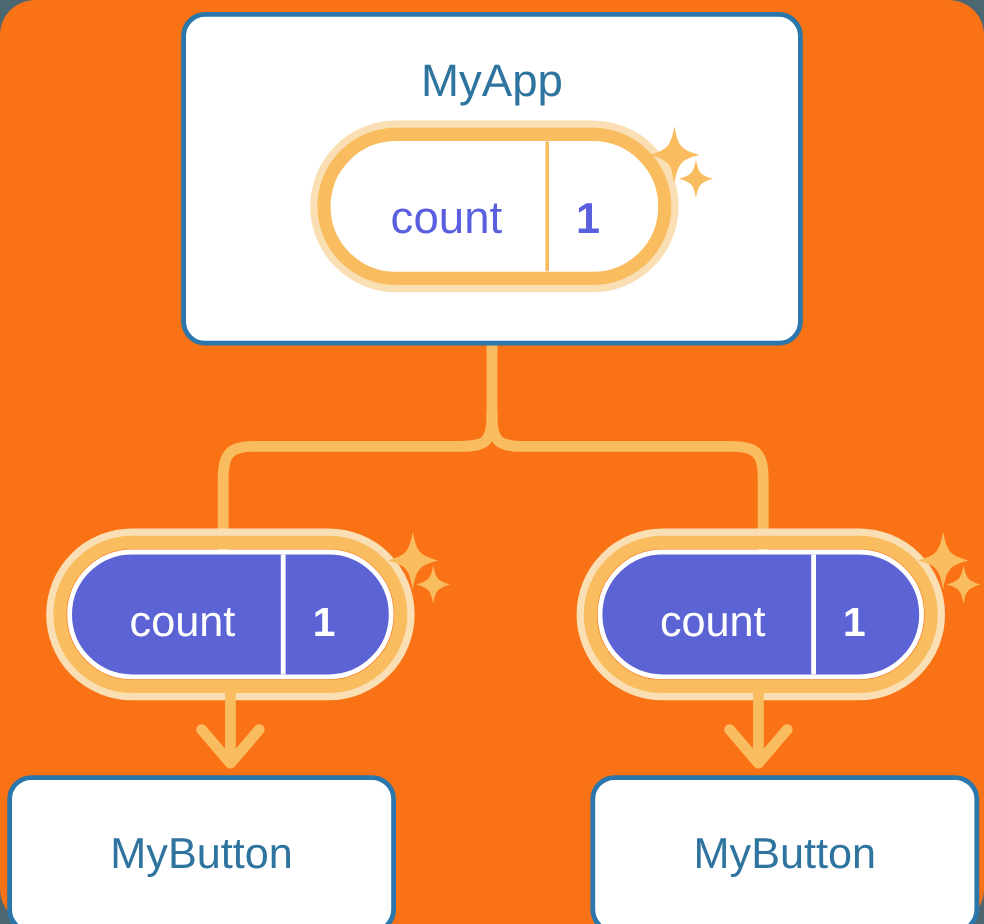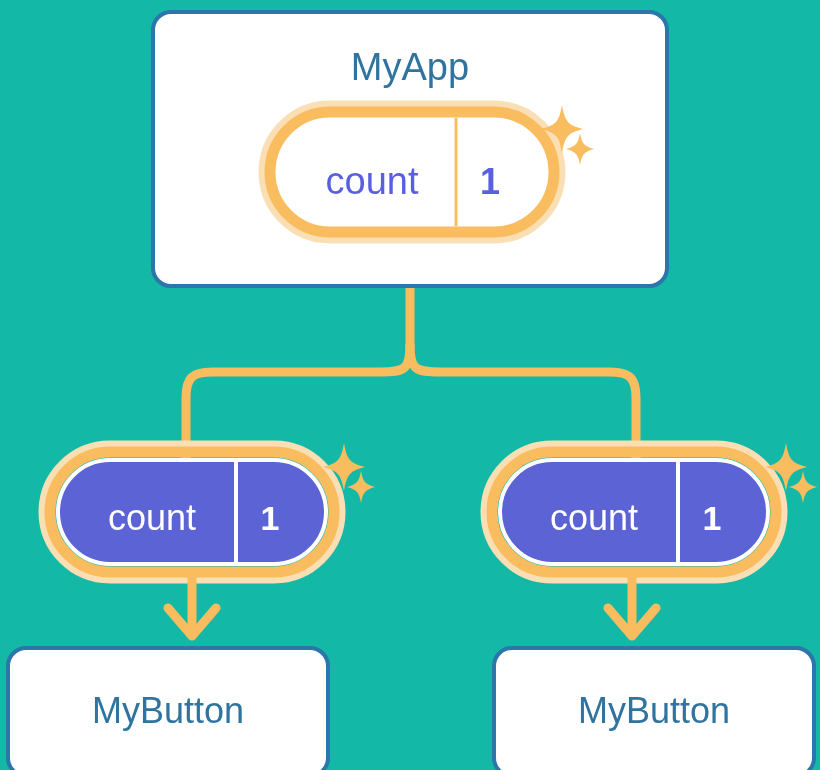--- a/index.html
+++ b/index.html
@@ -10,21 +10,22 @@
   body {
     width: 820px;
     height: 770px;
     overflow: hidden;
     font-family: "Liberation Sans", sans-serif;
   }
   #stage {
     position: relative;
     width: 820px;
     height: 770px;
-    background: #14b8a6;
+    background: #f97316;
+    border-radius: 29px;
   }
   #scene {
     position: absolute;
     inset: 0;
     display: block;
   }
   .card-label {
     font-family: "Liberation Sans", sans-serif;
     font-weight: 400;
   }

